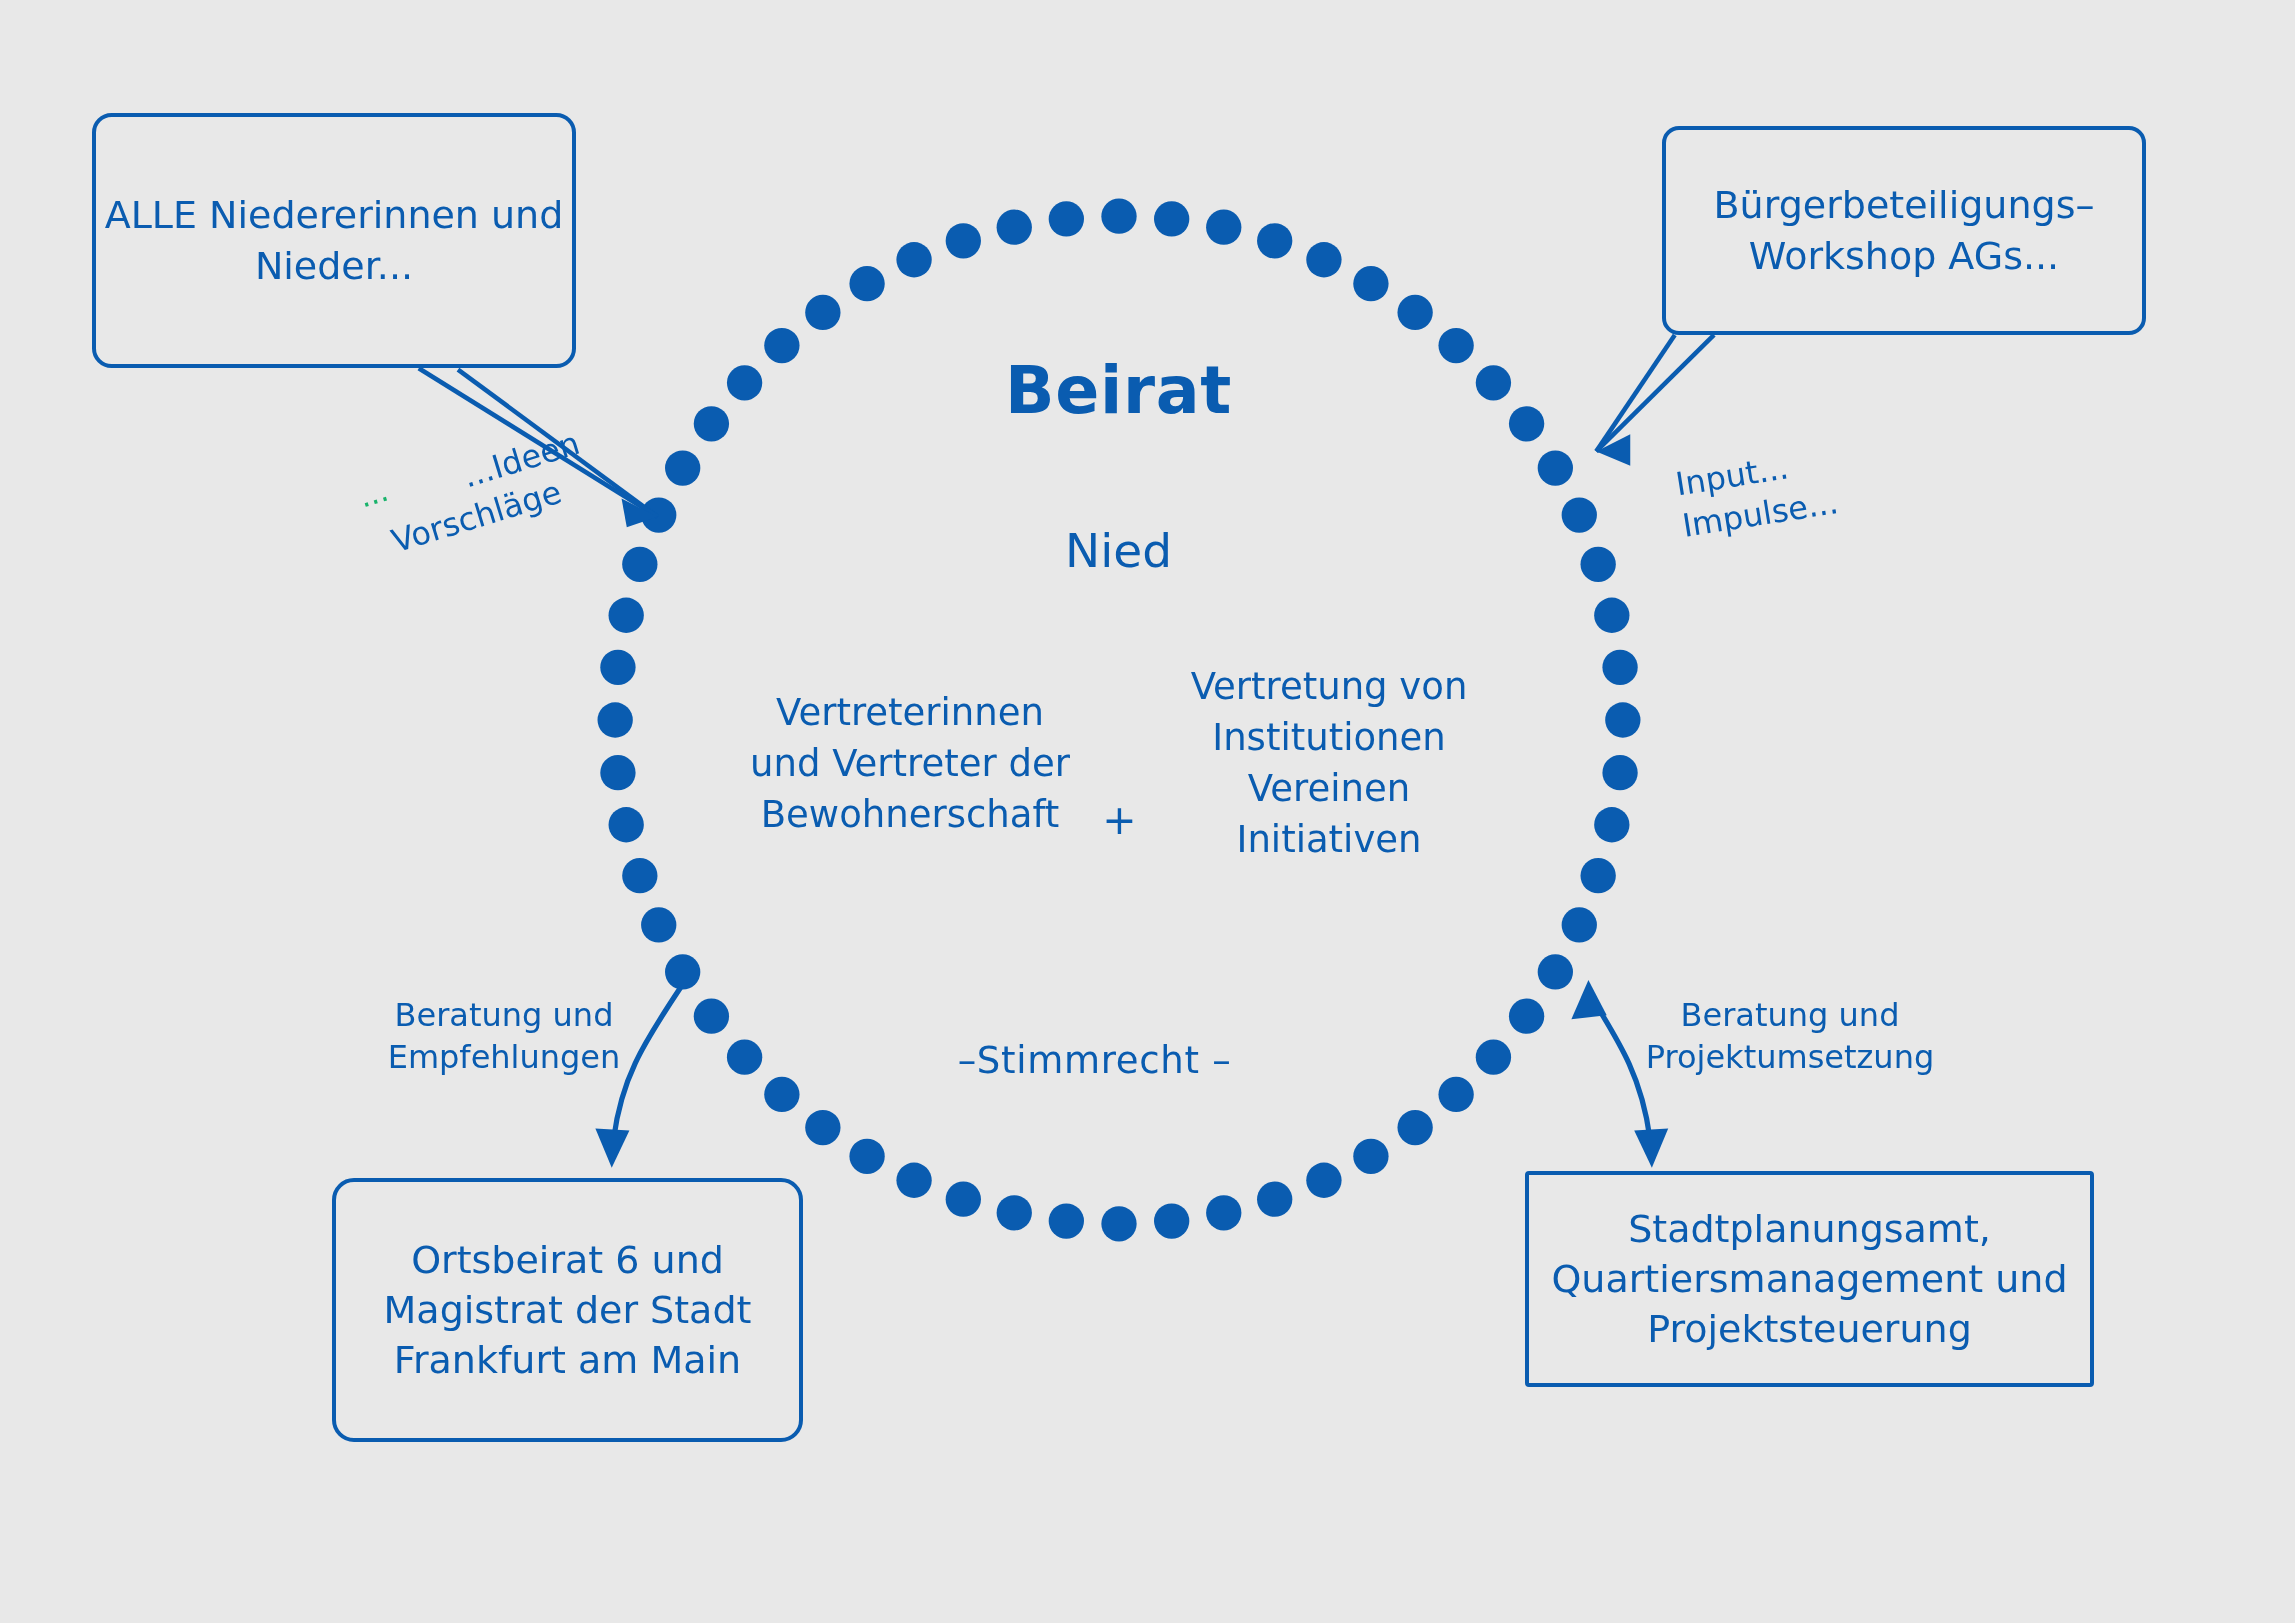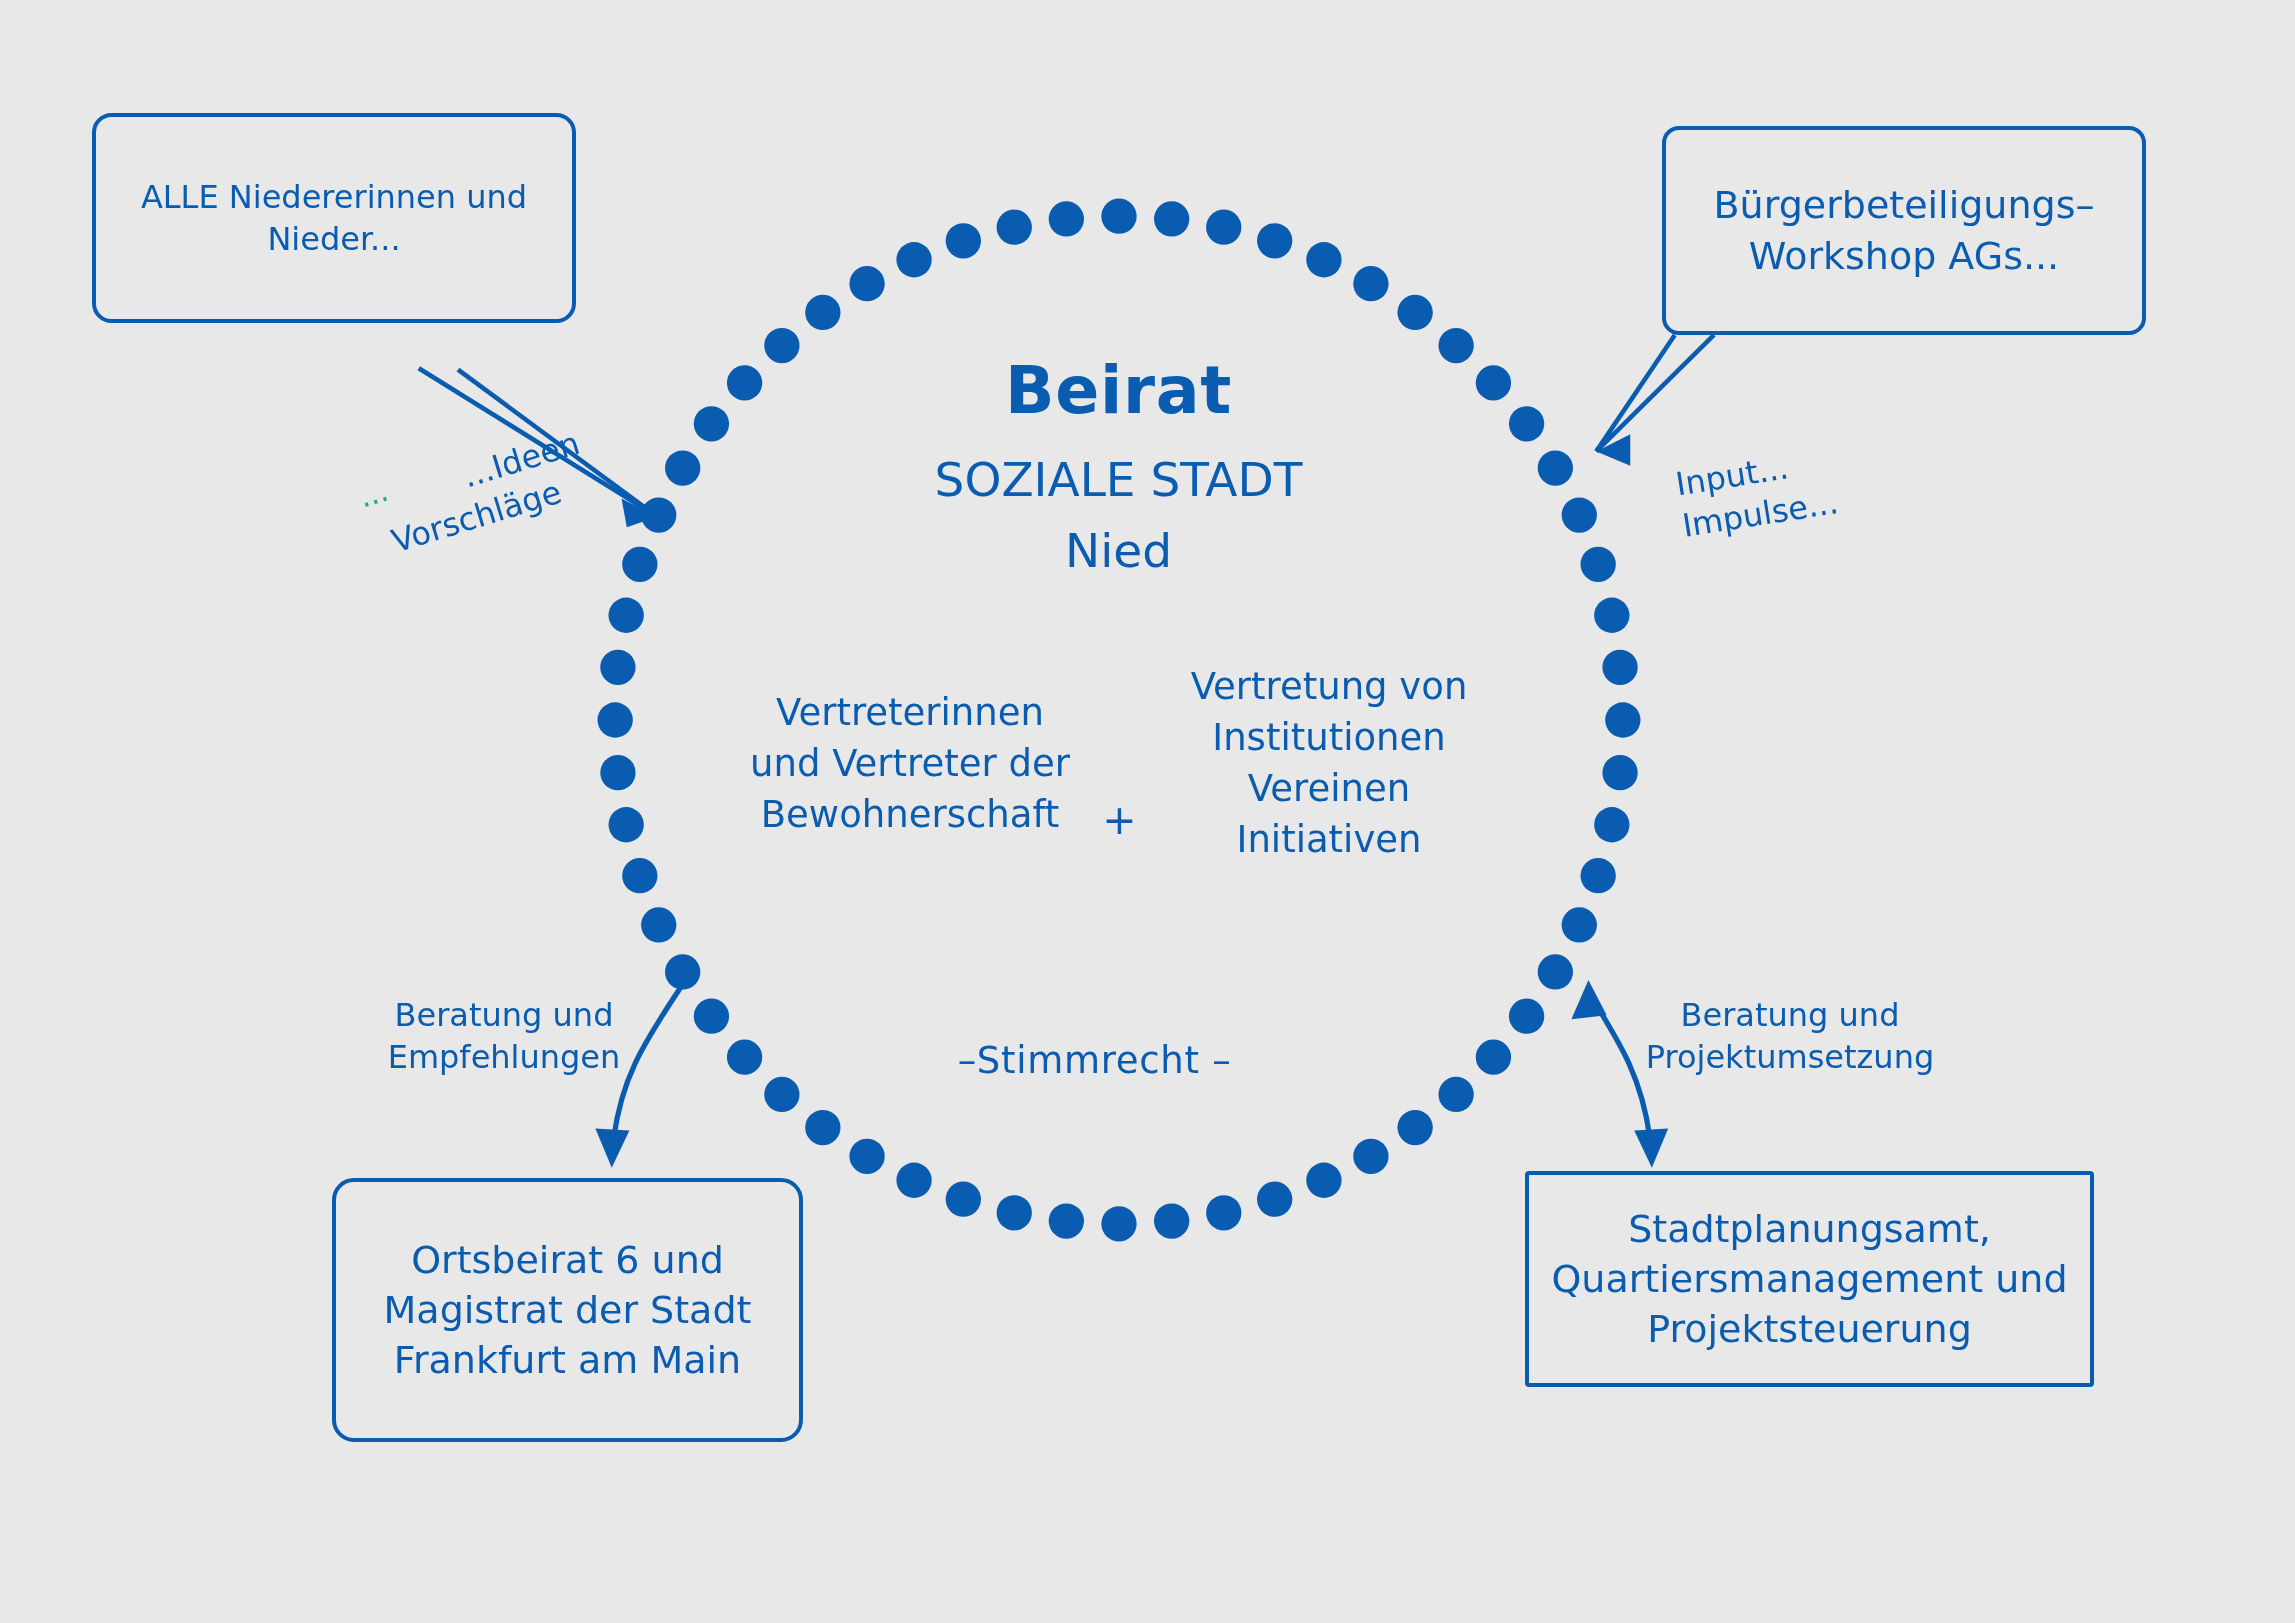--- a/index.html
+++ b/index.html
@@ -104,22 +104,22 @@
     align-items: center;
     justify-content: center;
     text-align: center;
     box-sizing: border-box;
     line-height: 1.32;
   }
   #box-alle {
     left: 92px;
     top: 113px;
     width: 484px;
-    height: 210px;
-    font-size: 32px;
+    height: 255px;
+    font-size: 38px;
     border-radius: 19.6px;
   }
   #box-workshop {
     left: 1662px;
     top: 126px;
     width: 484px;
     height: 209px;
     font-size: 38px;
     border-radius: 17px;
   }
@@ -313,21 +313,20 @@
 Frankfurt am Main</span>
   </div>
 
   <div class="box" id="box-stadtplanung">
     <span>Stadtplanungsamt,
 Quartiersmanagement
 und Projektsteuerung</span>
   </div>
 
   <div class="center-text" id="beirat-title">Beirat</div>
-  <div class="center-text" id="beirat-sub1">SOZIALE STADT</div>
   <div class="center-text" id="beirat-sub2">Nied</div>
 
   <div id="columns">
     <div class="col">Vertreterinnen
 und
 Vertreter
 der
 Bewohnerschaft</div>
     <div class="plus">+</div>
     <div class="col">Vertretung

